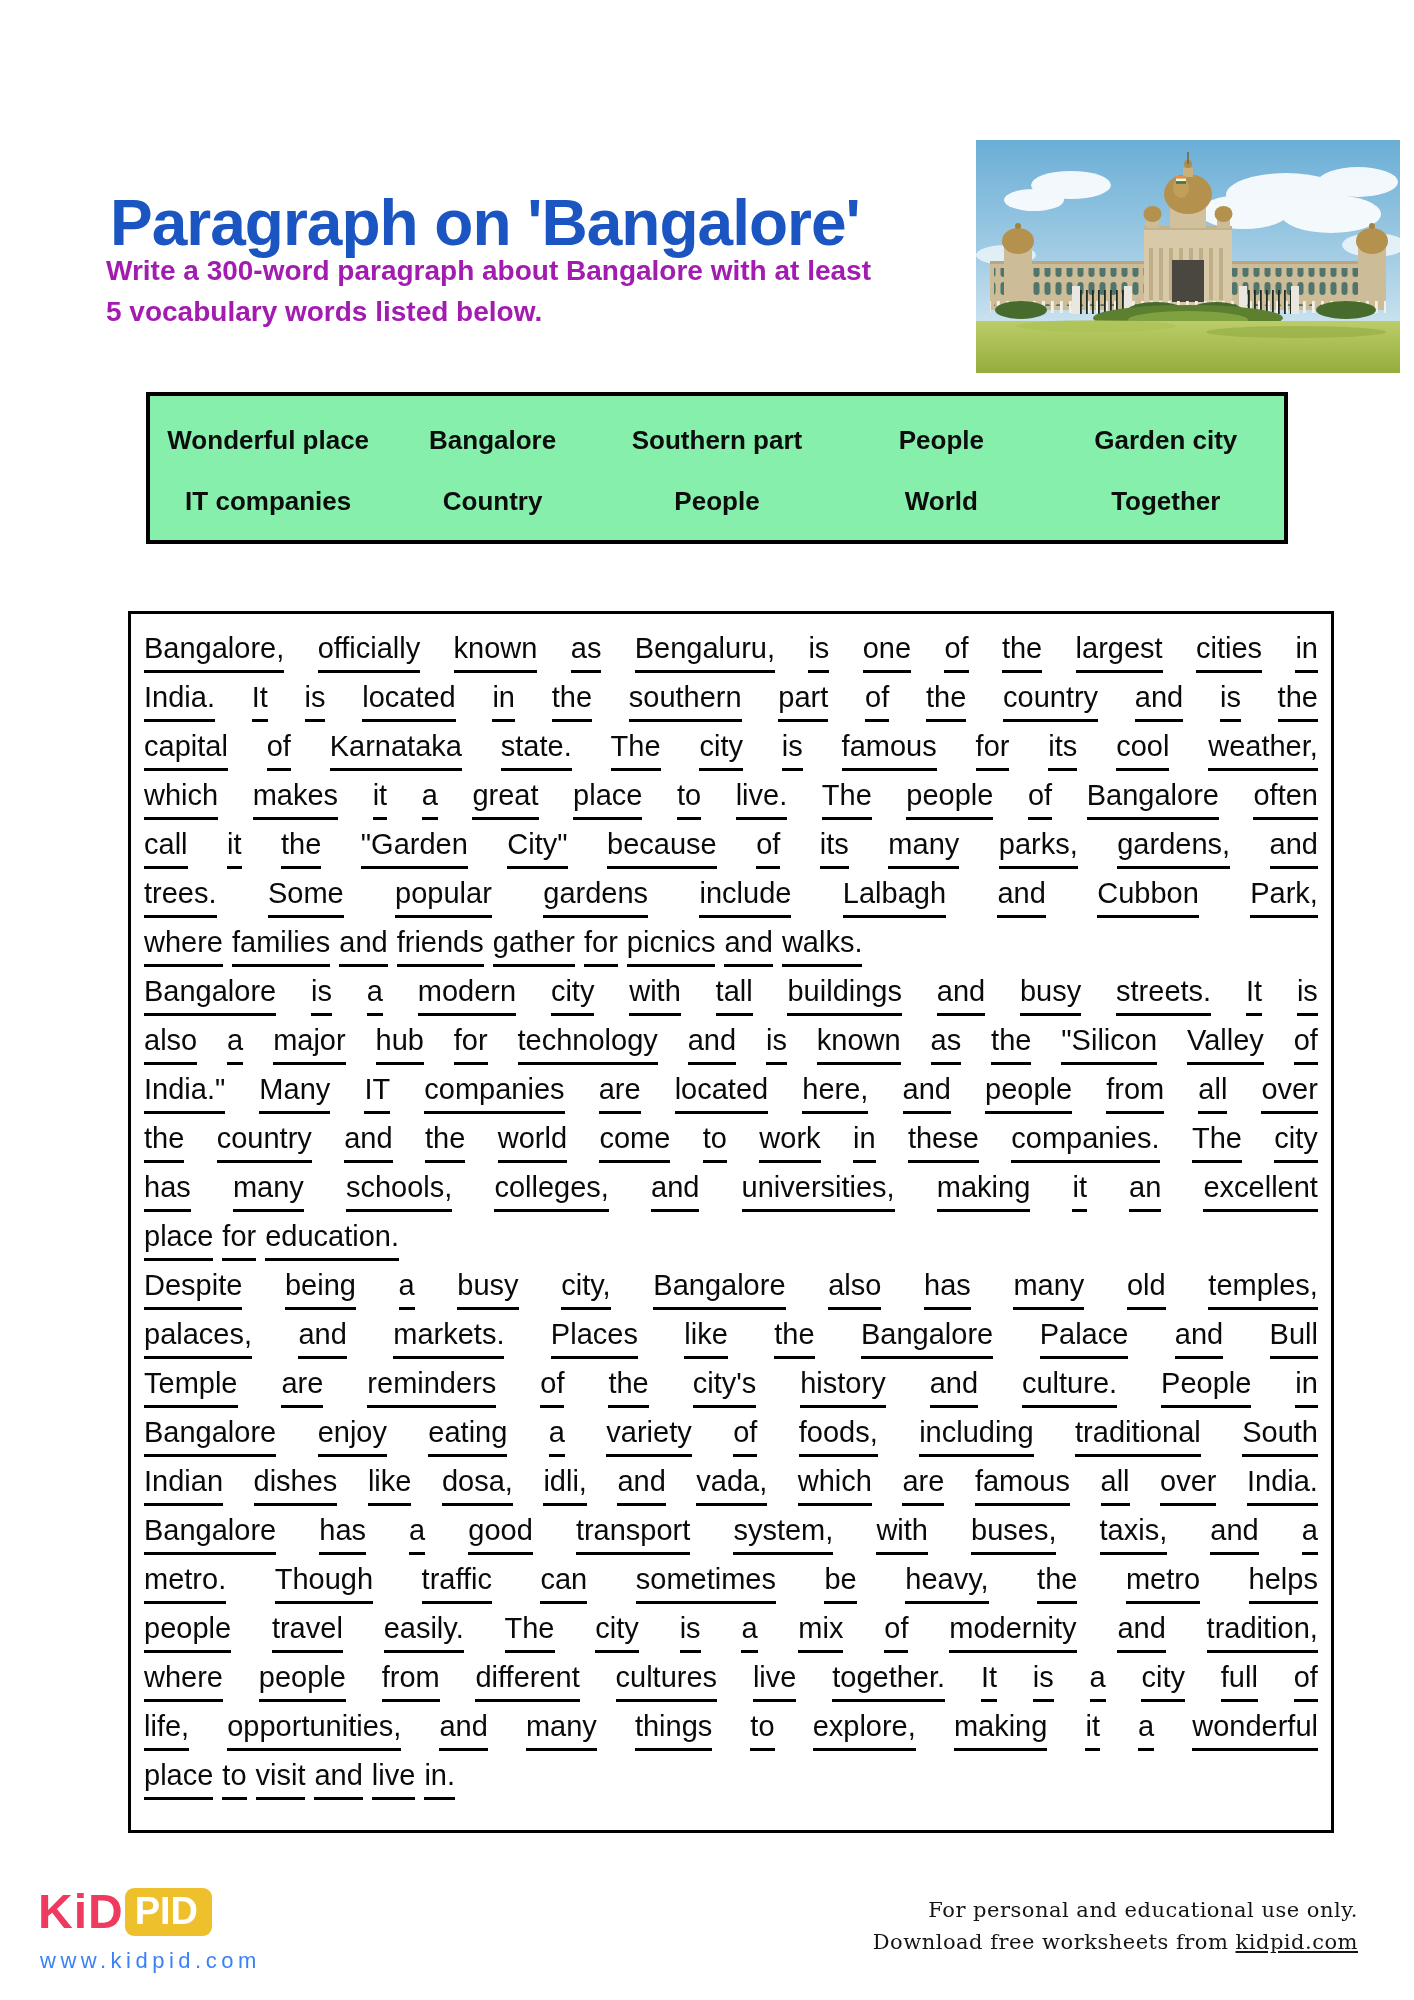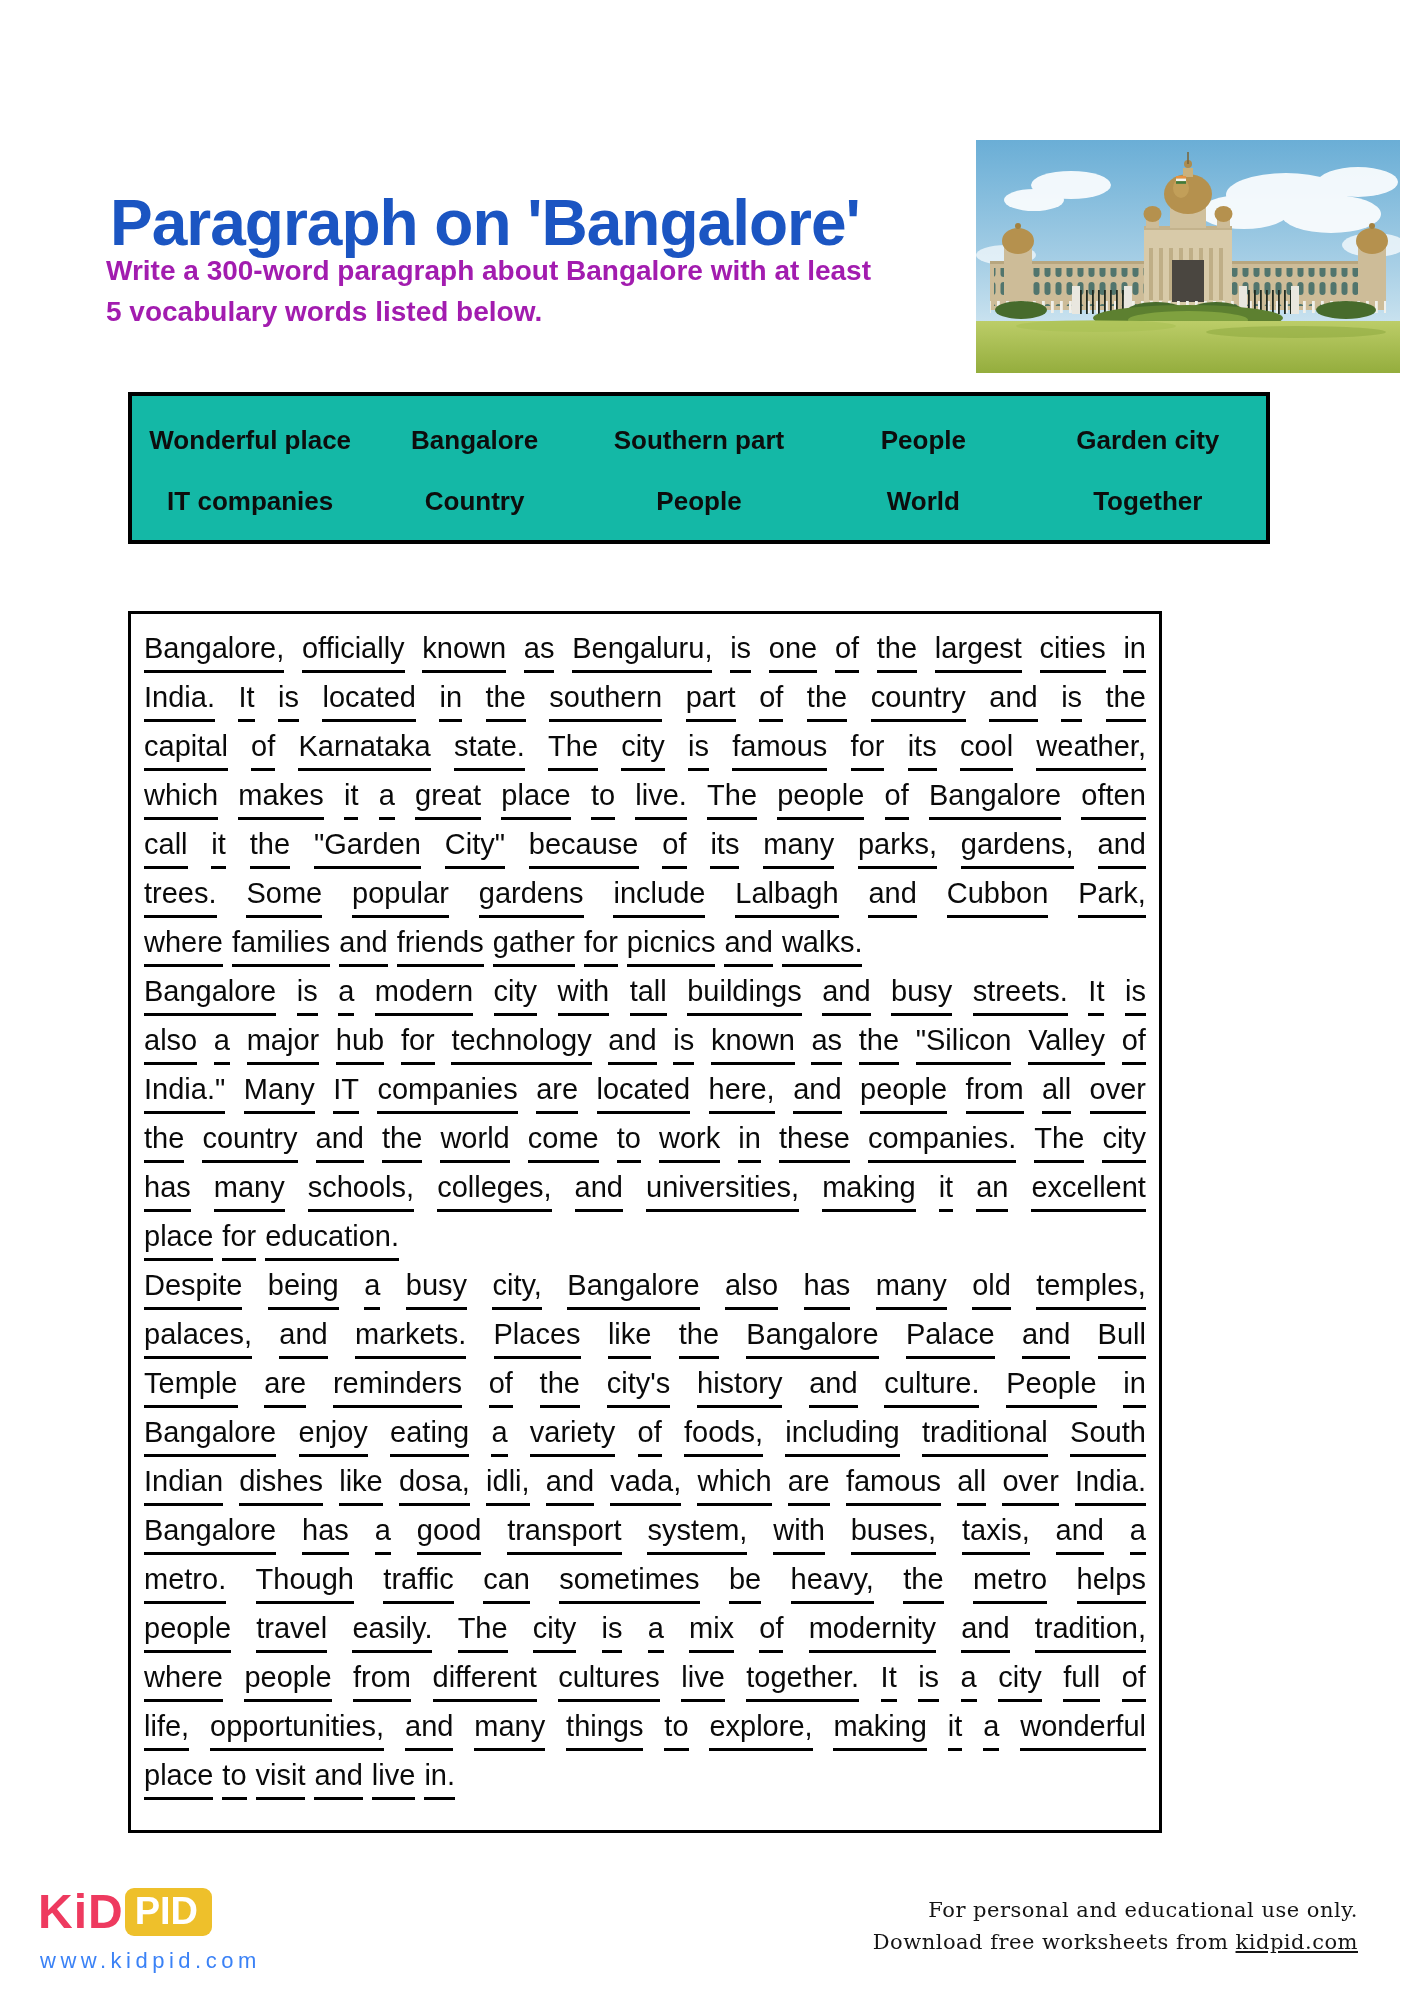--- a/index.html
+++ b/index.html
@@ -19,32 +19,32 @@
     font-size:28px; font-weight:700; line-height:41px; color:#a21caf;
     width:880px;
   }
   .photo {
     position:absolute; left:976px; top:140px; width:424px; height:233px;
     overflow:hidden;
   }
   .photo svg { width:100%; height:100%; display:block; }
   
   .vocab-box {
-    position:absolute; left:128px; top:392px; width:1142px; height:152px;
-    border:4px solid #000; background:#14b8a6;
+    position:absolute; left:146px; top:392px; width:1142px; height:152px;
+    border:4px solid #000; background:#86efac;
     display:grid; grid-template-columns:repeat(5,1fr); grid-template-rows:1fr 1fr;
     align-items:center; padding:14px 6px 8px 6px;
   }
   .vocab-cell {
     text-align:center; font-size:26px; font-weight:700; color:#0d0d0d;
     white-space:nowrap;
   }
   
   .essay-box {
-    position:absolute; left:128px; top:611px; width:1034px; height:1222px;
+    position:absolute; left:128px; top:611px; width:1206px; height:1222px;
     border:3px solid #000; background:#fff; padding:17px 13px;
   }
   .line {
     display:flex; justify-content:space-between; align-items:baseline;
     height:49px; font-size:29px; color:#0a0a0a;
   }
   .line span {
     line-height:35px; border-bottom:3px solid #000; padding-bottom:4px;
     white-space:pre;
   }

